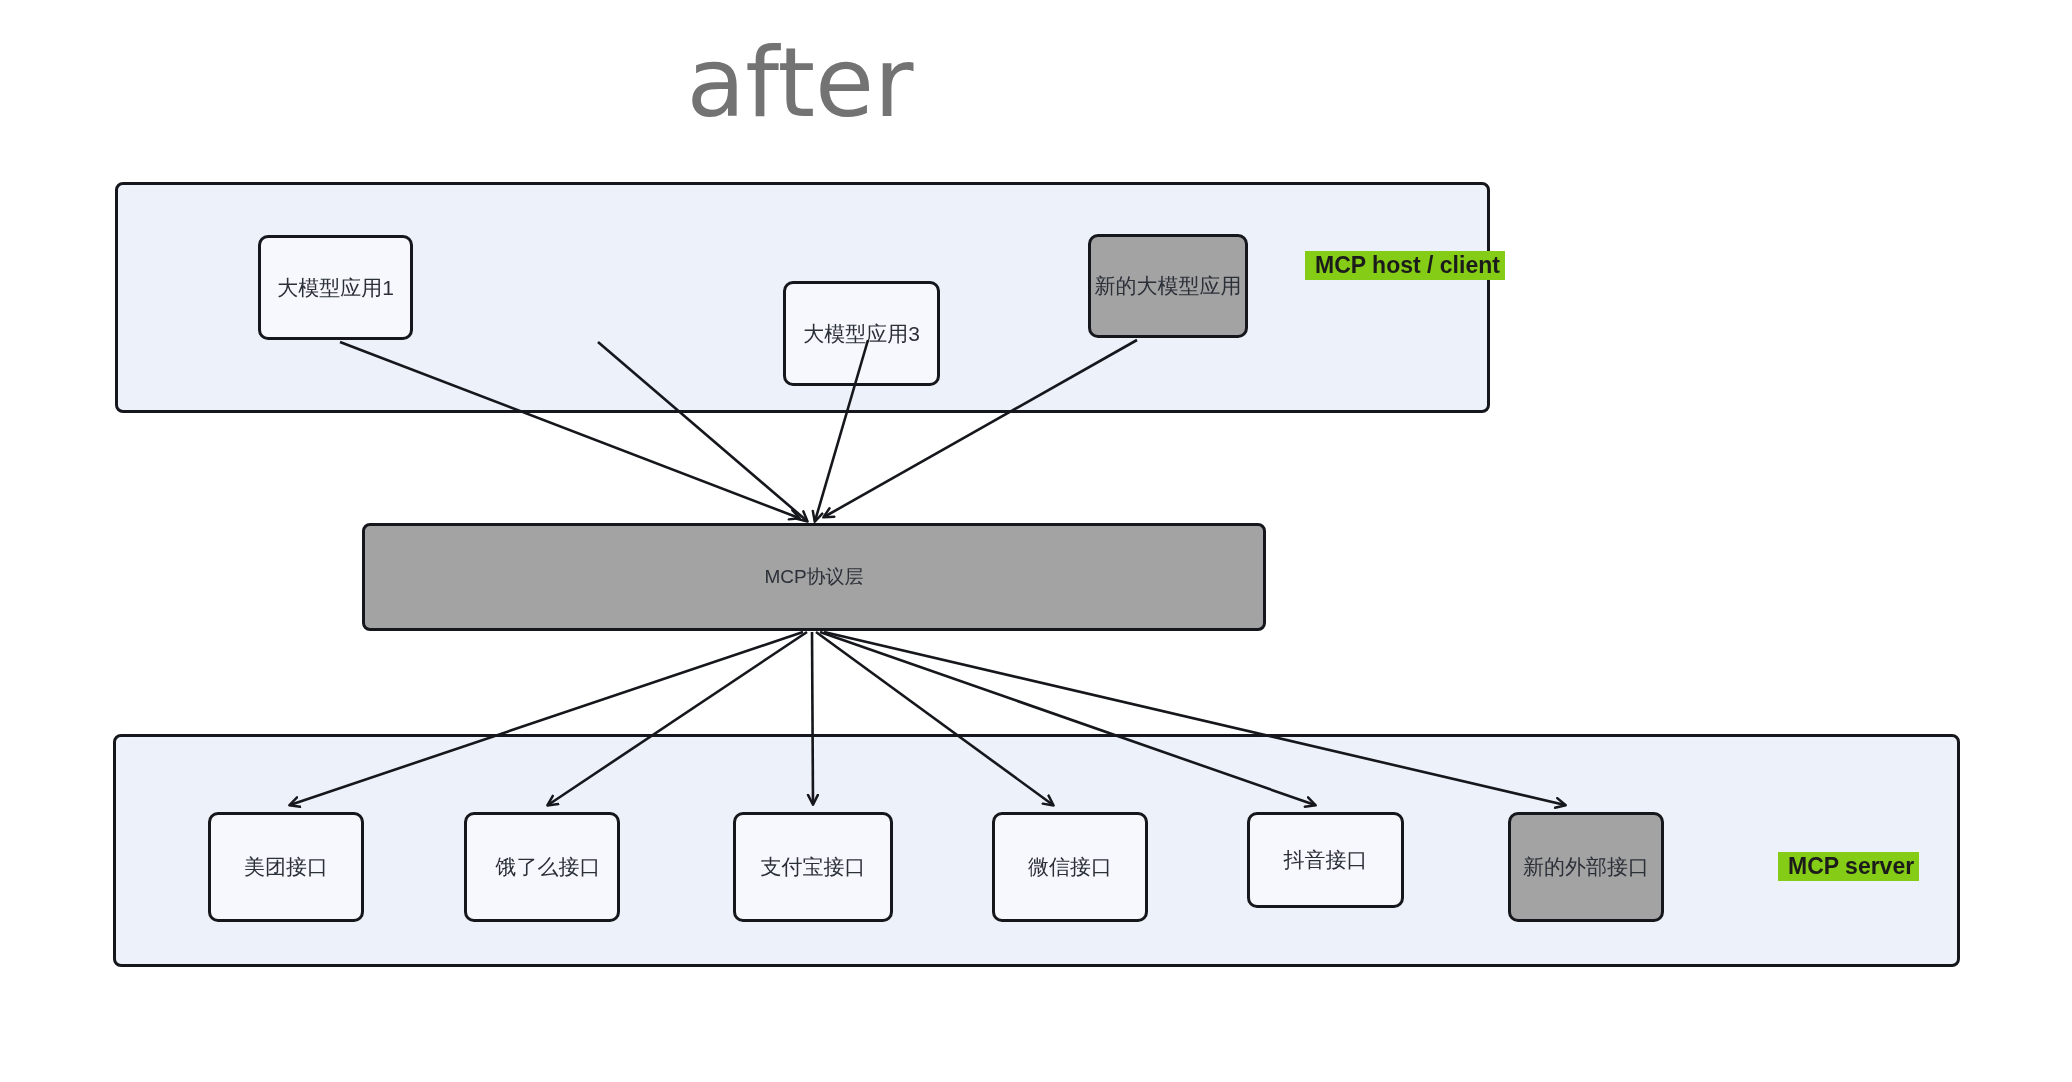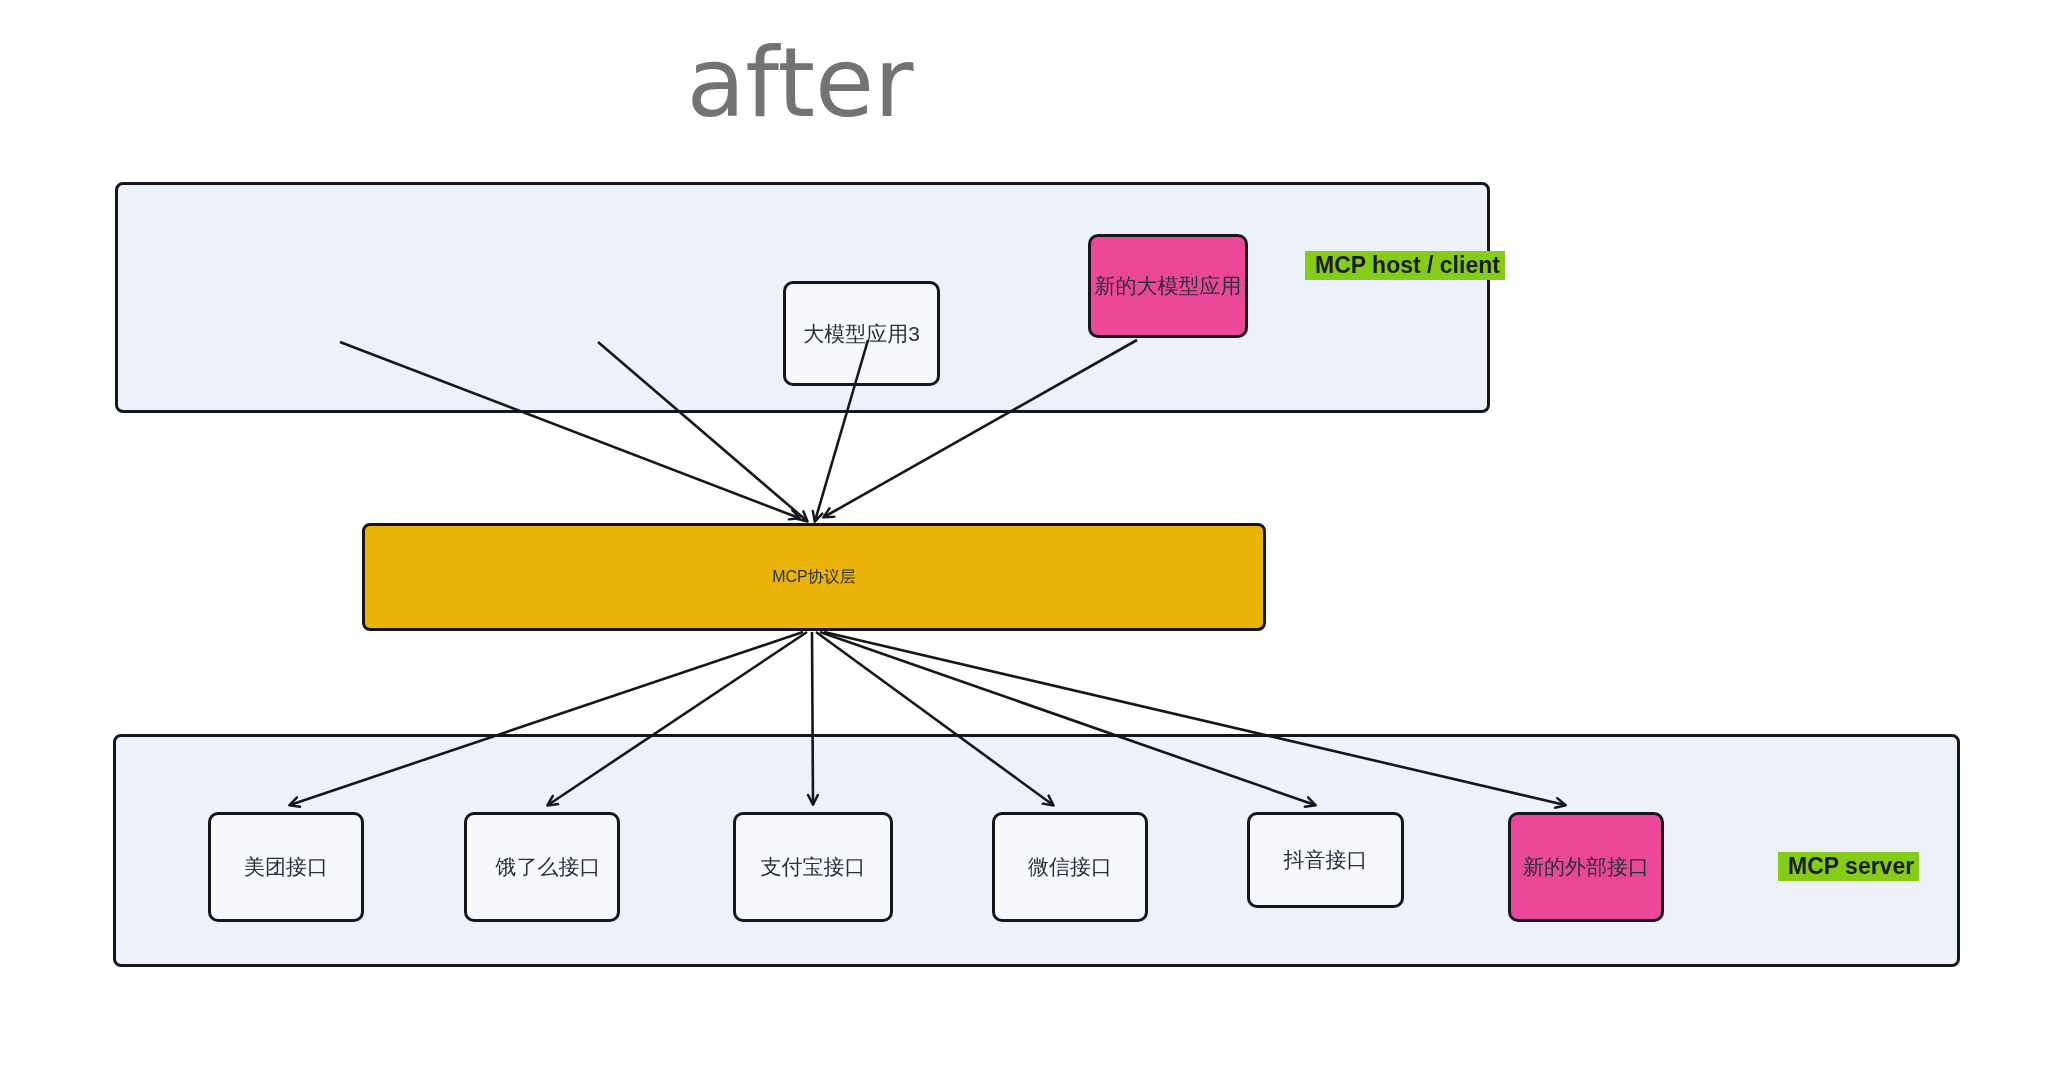--- a/index.html
+++ b/index.html
@@ -31,30 +31,30 @@
   .node{
     position:absolute;
     background:#f6f8fd;
     border:3px solid #15171c;
     border-radius:10px;
     box-sizing:border-box;
     display:flex;align-items:center;justify-content:center;
     font-size:21px;color:#2b2f38;
     z-index:2;
   }
-  .node.green{background:#ec4899;}
+  .node.green{background:#a3a3a3;}
   .wide{
     position:absolute;
     left:362px;top:523px;width:904px;height:108px;
-    background:#eab308;
+    background:#a3a3a3;
     border:3px solid #15171c;
     border-radius:8px;
     box-sizing:border-box;
     display:flex;align-items:center;justify-content:center;
-    font-size:16px;color:#2b2f38;
+    font-size:19px;color:#2b2f38;
     z-index:2;
   }
   .hl{
     position:absolute;
     background:#84cc16;
     color:#1b1b1b;
     font-weight:700;
     font-size:23px;
     line-height:1.15;
     padding:1px 5px 2px 10px;
@@ -81,20 +81,23 @@
   }
 </style>
 </head>
 <body>
 
 <div id="canvas">
 
   <div class="title">after</div>
 
   <div id="host-group" class="group"></div>
+  <div id="app-0" class="node">
+    <span>大模型应用1</span>
+  </div>
   <div id="app-2" class="node">
     <span>大模型应用3</span>
   </div>
   <div id="app-3" class="node green">
     <span>新的大模型应用</span>
   </div>
   <div id="host-label" class="hl">MCP host / client</div>
 
   <div class="wide">
     <span>MCP协议层</span>

